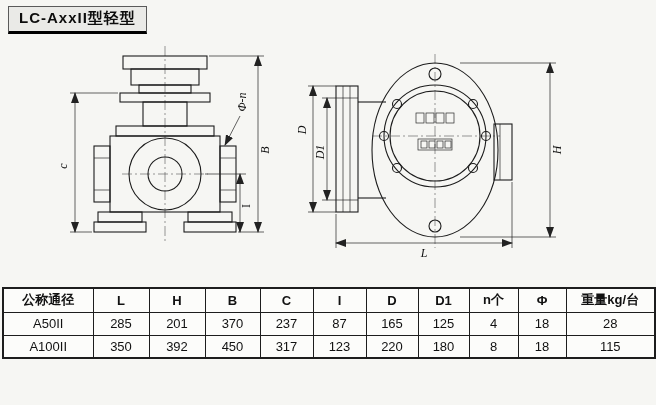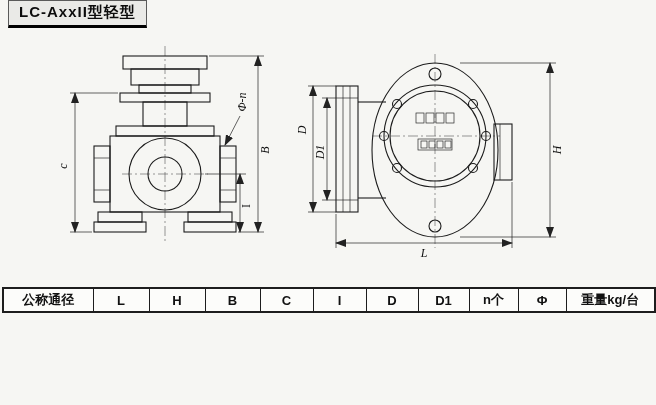--- a/index.html
+++ b/index.html
@@ -6,21 +6,21 @@
   html,body { width:656px; height:405px; }
   body {
     font-family:"Liberation Sans", sans-serif;
     background:#f6f6f3;
     position:relative;
     overflow:hidden;
     color:#111;
   }
   .page { position:absolute; inset:0; }
   .title-box {
-    position:absolute; top:0; left:8px;
+    position:absolute; top:6px; left:8px;
     padding:2px 10px 3px;
     font-size:15px; font-weight:bold; letter-spacing:1px;
     color:#0c0c0c;
     background:#eaeae7;
     border:1px solid #5a5a5a;
     border-bottom:3px solid #000;
     z-index:2;
   }
   svg.drawing { position:absolute; top:0; left:0; z-index:1; }
   svg .s    { stroke:#1c1c1c; fill:none; stroke-width:1.1; }
@@ -190,16 +190,42 @@
           <th>C</th>
           <th>I</th>
           <th>D</th>
           <th>D1</th>
           <th>n个</th>
           <th>Φ</th>
           <th>重量kg/台</th>
         </tr>
     </thead>
     <tbody>
+        <tr>
+          <td>A50II</td>
+          <td>285</td>
+          <td>201</td>
+          <td>370</td>
+          <td>237</td>
+          <td>87</td>
+          <td>165</td>
+          <td>125</td>
+          <td>4</td>
+          <td>18</td>
+          <td>28</td>
+        </tr>
+        <tr>
+          <td>A100II</td>
+          <td>350</td>
+          <td>392</td>
+          <td>450</td>
+          <td>317</td>
+          <td>123</td>
+          <td>220</td>
+          <td>180</td>
+          <td>8</td>
+          <td>18</td>
+          <td>115</td>
+        </tr>
       </tbody>
   </table>
 
 </div>
 
 </body></html>

